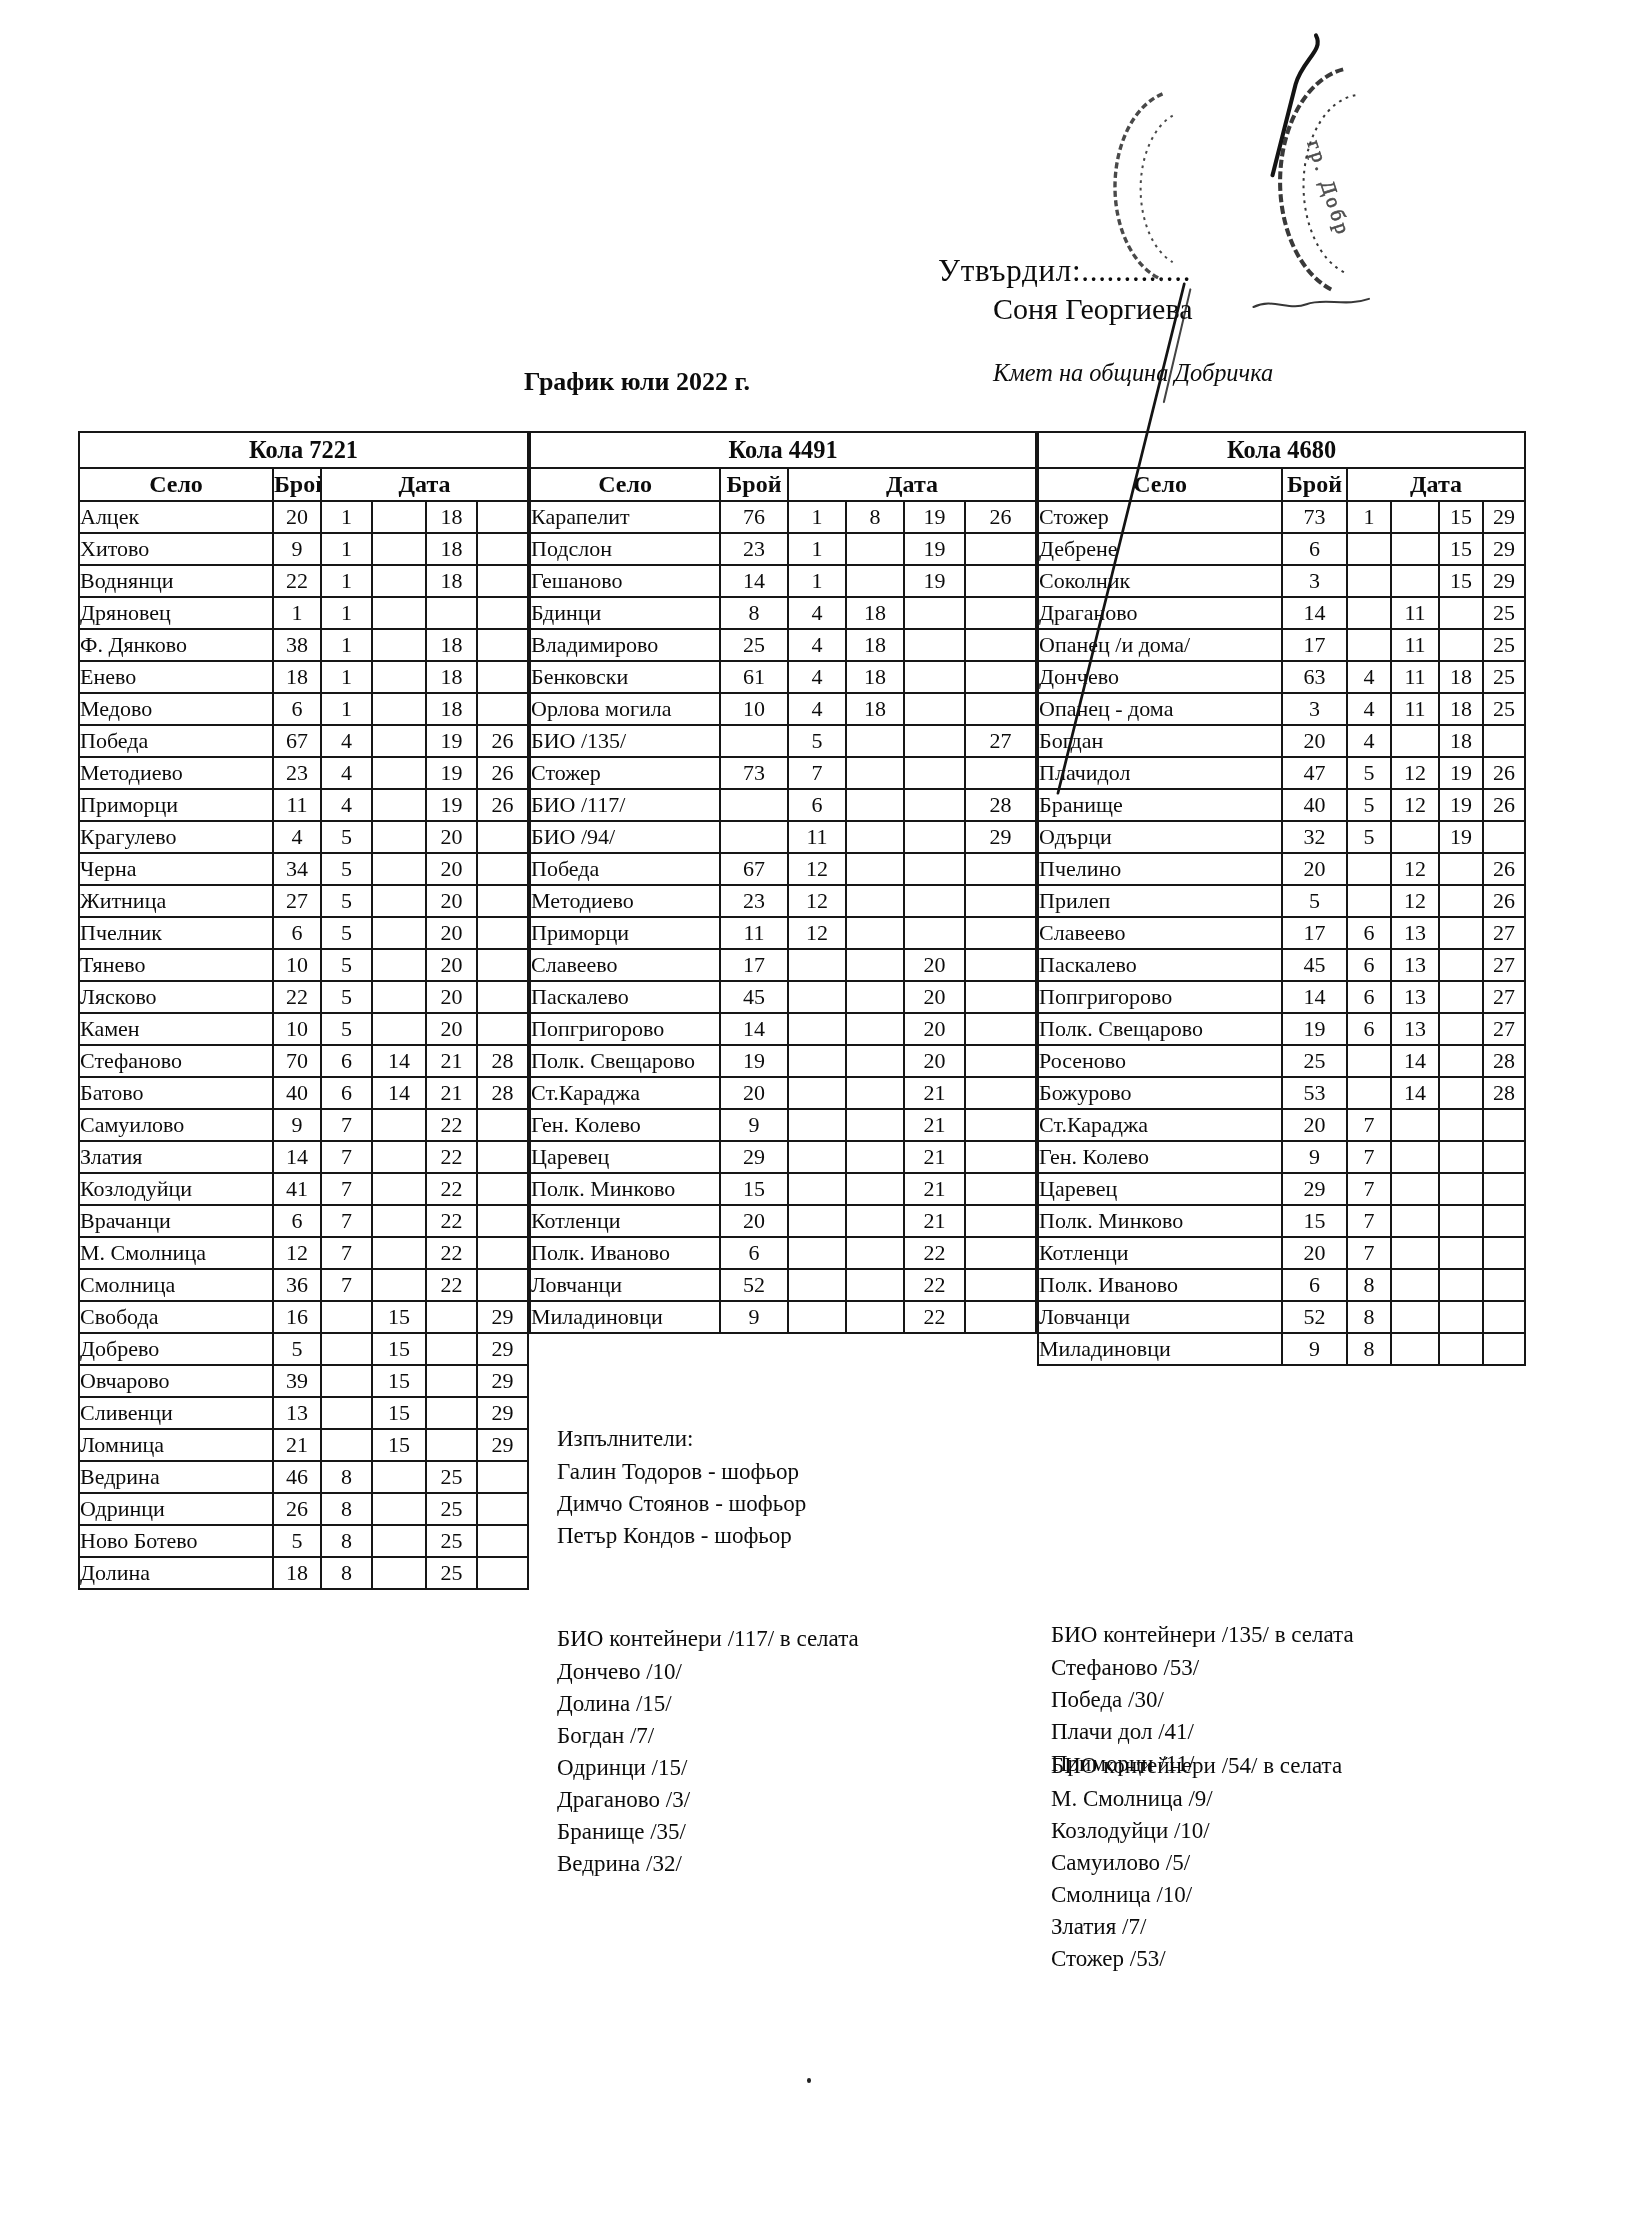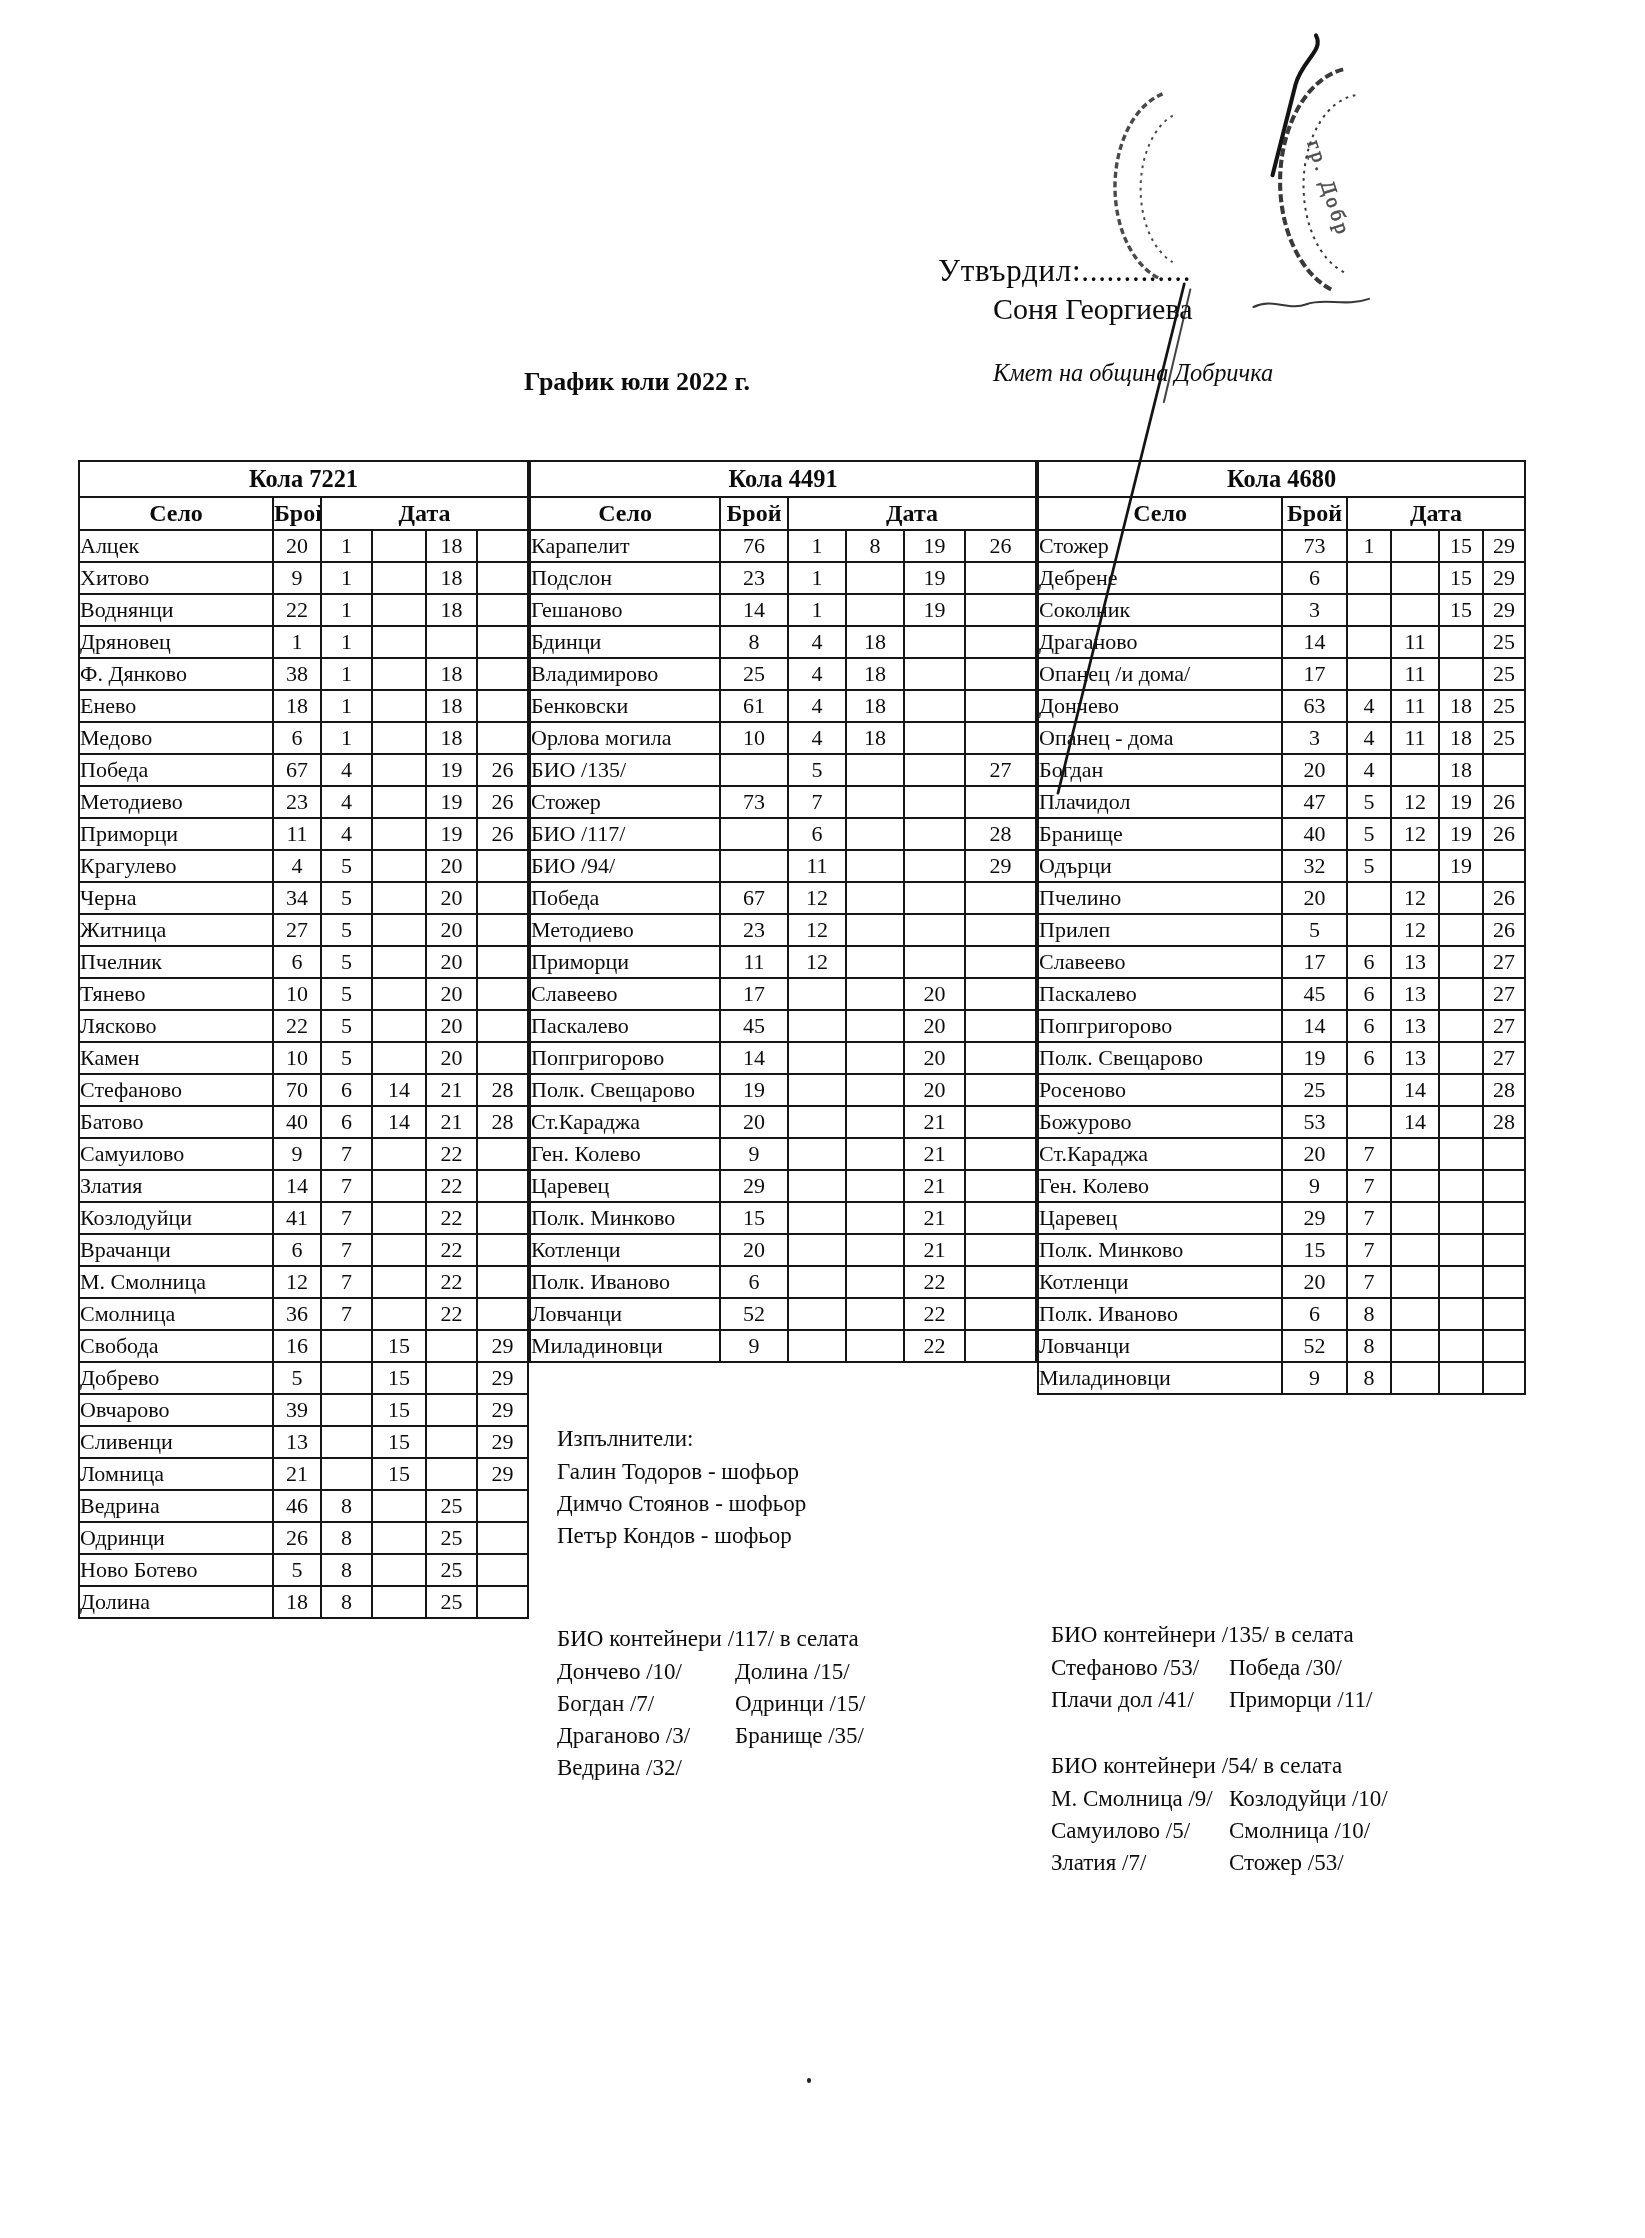--- a/index.html
+++ b/index.html
@@ -8,36 +8,36 @@
     font-family:"Liberation Serif", serif; color:#0c0c0c; overflow:hidden;
   }
   
   .approve-label { position:absolute; left:938px; top:253px; font-size:31px; letter-spacing:0.7px; }
   .approve-name  { position:absolute; left:993px; top:292px; font-size:30px; }
   .approve-title { position:absolute; left:993px; top:319px; font-size:24.4px; font-style:italic;margin-top:40px; }
   
   .doc-title { position:absolute; left:524px; top:367px; font-size:26px; font-weight:bold; }
   
   .tables-wrap { position:absolute; left:78px; top:431px; display:flex; align-items:flex-start; }
-  table.sched { border-collapse:collapse; table-layout:fixed;margin-top:29px; }
+  table.sched { border-collapse:collapse; table-layout:fixed; }
   table.sched th, table.sched td {
     border:2px solid #161616; padding:0; overflow:hidden; white-space:nowrap;
   }
   table.sched th.car-cell { height:34px; font-size:24.4px; font-weight:bold; text-align:center; }
   table.sched th.hdr-cell { height:31px; font-size:24px; font-weight:bold; text-align:center; }
   table.sched td { height:30px; font-size:22px; }
   td.village { text-align:left; padding-left:6.8px; }
   td.num { text-align:center; }
   
   .txt-block { position:absolute; font-size:23px; line-height:32px; }
   .executors { left:557px; top:1423px; }
   .bio117 { left:557px; top:1623px; }
   .bio135 { left:1051px; top:1619px; }
   .bio94  { left:1051px; top:1750px; }
-  .bio-row { display:flex; }
+  .bio-row { display:flex;flex-direction:column; }
   .bio-row span:first-child { width:178px; }
   .bio-heading { margin-bottom:1.4px; }
   
   .overlay { position:absolute; left:0; top:0; width:1646px; height:2239px; pointer-events:none; }
   .speck { position:absolute; left:807px; top:2078px; width:4.1px; height:4.8px; background:#222; border-radius:50%; }
 </style>
 </head>
 <body>
 
 <div class="page">

